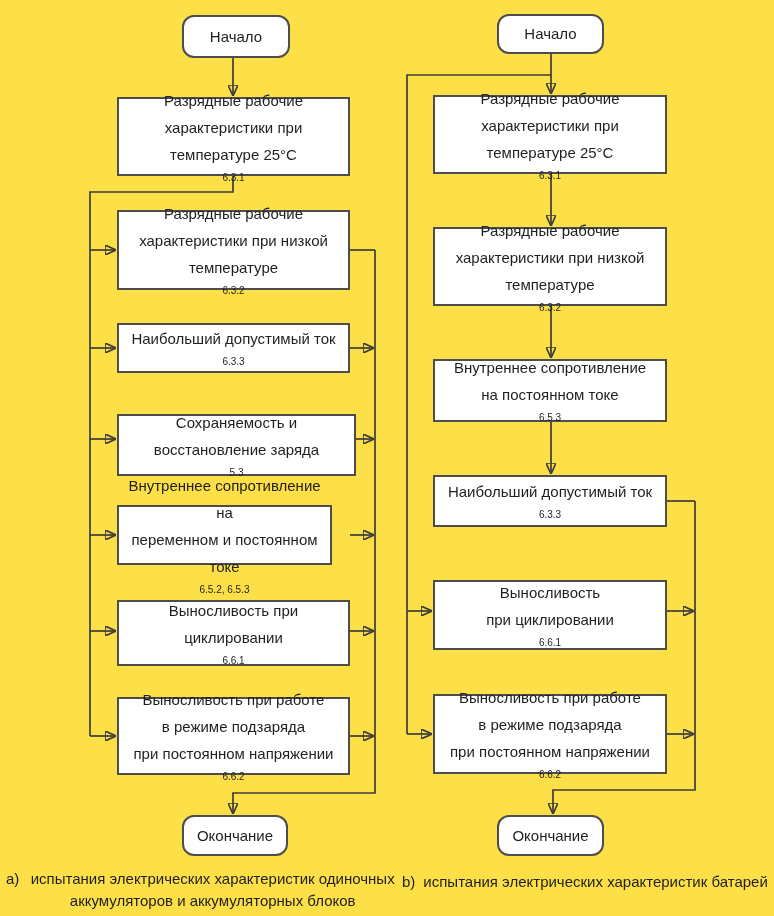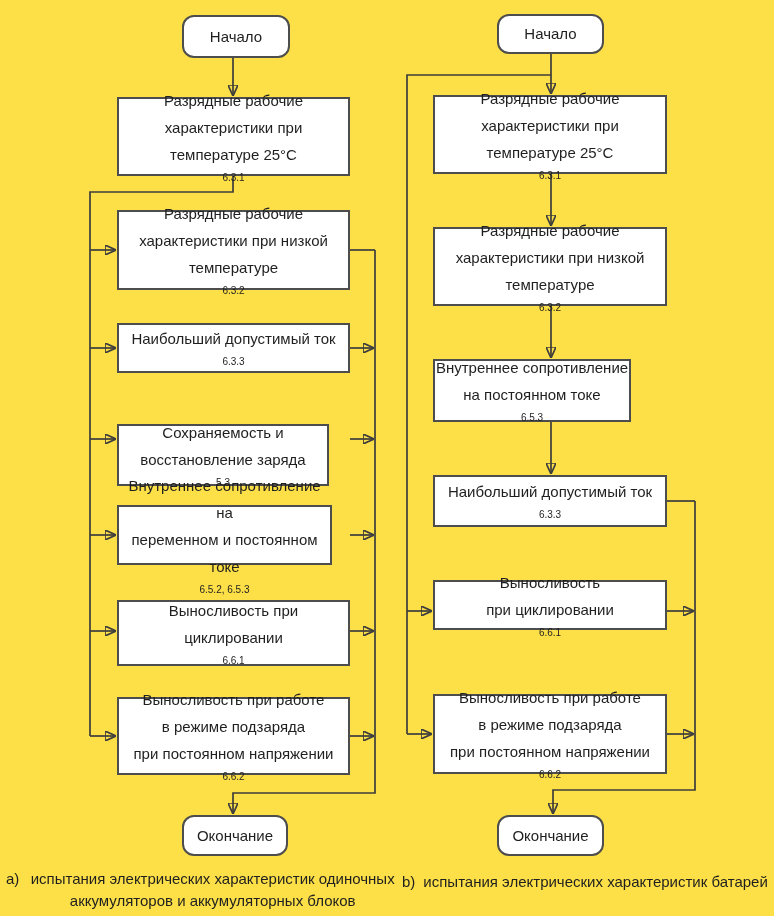--- a/index.html
+++ b/index.html
@@ -80,21 +80,21 @@
 характеристики при низкой
 температуре</div>
     <div class="node-ref">6.3.2</div>
   </div>
 
   <div class="node" style="left:117px;top:323px;width:233px;height:50px">
     <div class="node-label">Наибольший допустимый ток</div>
     <div class="node-ref">6.3.3</div>
   </div>
 
-  <div class="node" style="left:117px;top:424px;width:212px;height:62px">
+  <div class="node" style="left:117px;top:414px;width:239px;height:62px">
     <div class="node-label">Сохраняемость и
 восстановление заряда</div>
     <div class="node-ref">5.3</div>
   </div>
 
   <div class="node" style="left:117px;top:505px;width:215px;height:60px">
     <div class="node-label">Внутреннее сопротивление на
 переменном и постоянном токе</div>
     <div class="node-ref">6.5.2, 6.5.3</div>
   </div>
@@ -127,32 +127,32 @@
     <div class="node-ref">6.3.1</div>
   </div>
 
   <div class="node" style="left:433px;top:227px;width:234px;height:79px">
     <div class="node-label">Разрядные рабочие
 характеристики при низкой
 температуре</div>
     <div class="node-ref">6.3.2</div>
   </div>
 
-  <div class="node" style="left:433px;top:359px;width:198px;height:63px">
+  <div class="node" style="left:433px;top:359px;width:234px;height:63px">
     <div class="node-label">Внутреннее сопротивление
 на постоянном токе</div>
     <div class="node-ref">6.5.3</div>
   </div>
 
   <div class="node" style="left:433px;top:475px;width:234px;height:52px">
     <div class="node-label">Наибольший допустимый ток</div>
     <div class="node-ref">6.3.3</div>
   </div>
 
-  <div class="node" style="left:433px;top:580px;width:234px;height:50px">
+  <div class="node" style="left:433px;top:580px;width:234px;height:70px">
     <div class="node-label">Выносливость
 при циклировании</div>
     <div class="node-ref">6.6.1</div>
   </div>
 
   <div class="node" style="left:433px;top:694px;width:234px;height:80px">
     <div class="node-label">Выносливость при работе
 в режиме подзаряда
 при постоянном напряжении</div>
     <div class="node-ref">6.6.2</div>

